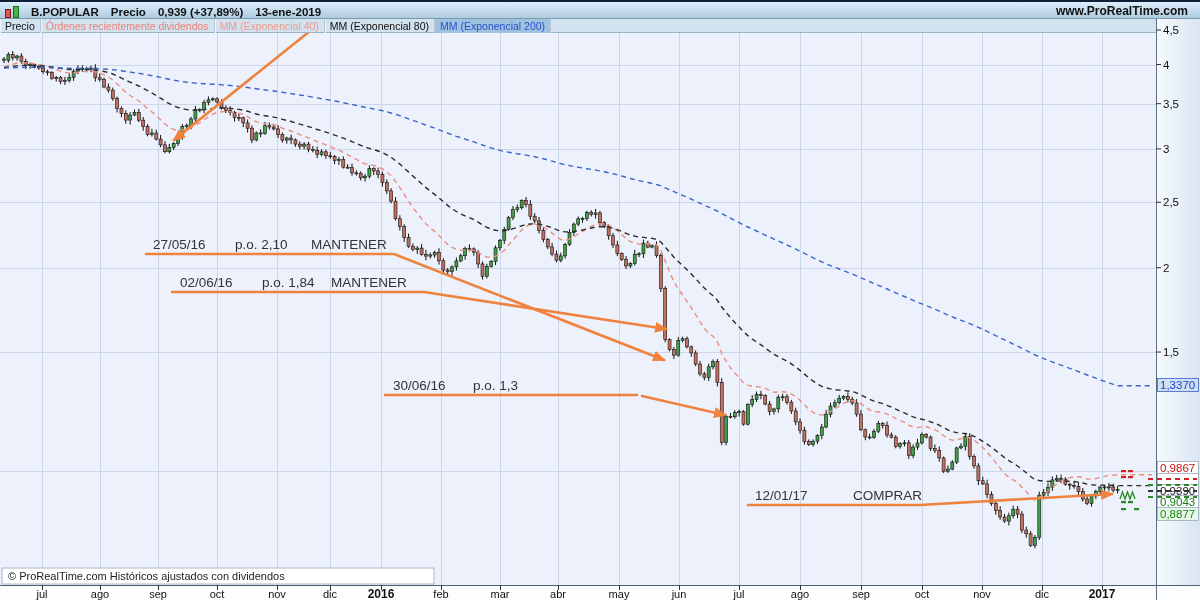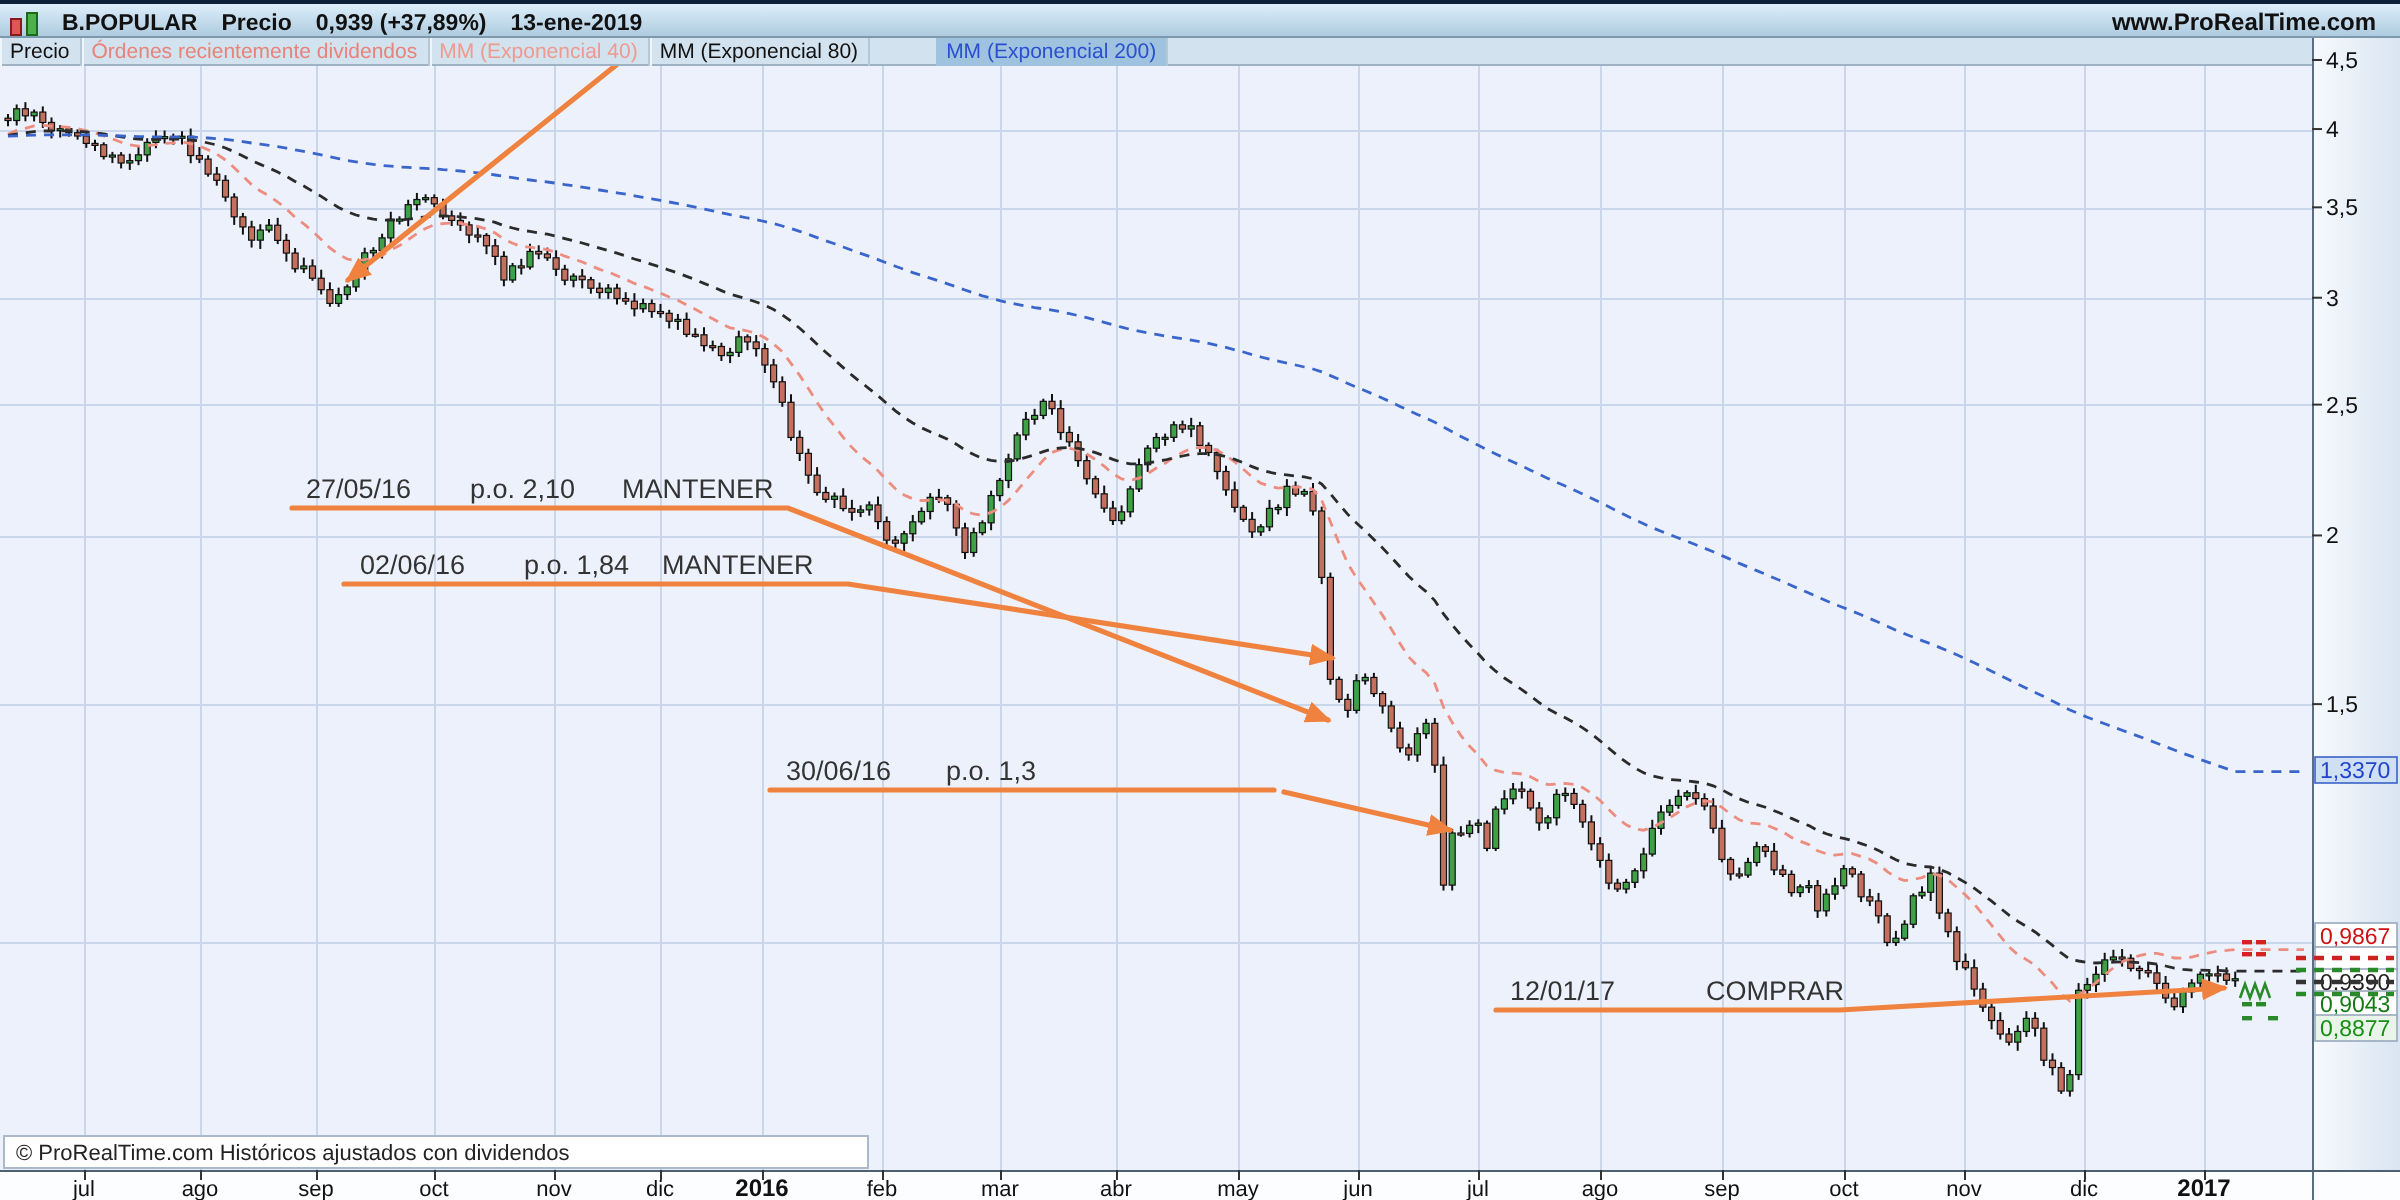--- a/index.html
+++ b/index.html
@@ -1251,15 +1251,15 @@
     <span>0,939 (+37,89%)</span>
     <span>13-ene-2019</span>
     <span class="website">www.ProRealTime.com</span>
   </div>
 
   <div class="legendbar">
     <span class="leg-item" style="color: rgb(17, 17, 17);">Precio</span>
     <span class="leg-item" style="color: rgb(232, 131, 122);">Órdenes recientemente dividendos</span>
     <span class="leg-item" style="color: rgb(239, 154, 142);">MM (Exponencial 40)</span>
     <span class="leg-item" style="color: rgb(17, 17, 17);">MM (Exponencial 80)</span>
-    <span class="leg-item leg-sel" style="color: rgb(42, 79, 208); margin-left: 33px;">MM (Exponencial 200)</span>
+    <span class="leg-item leg-sel" style="color: rgb(42, 79, 208);">MM (Exponencial 200)</span>
   </div>
 </div>
 
 </body></html>

